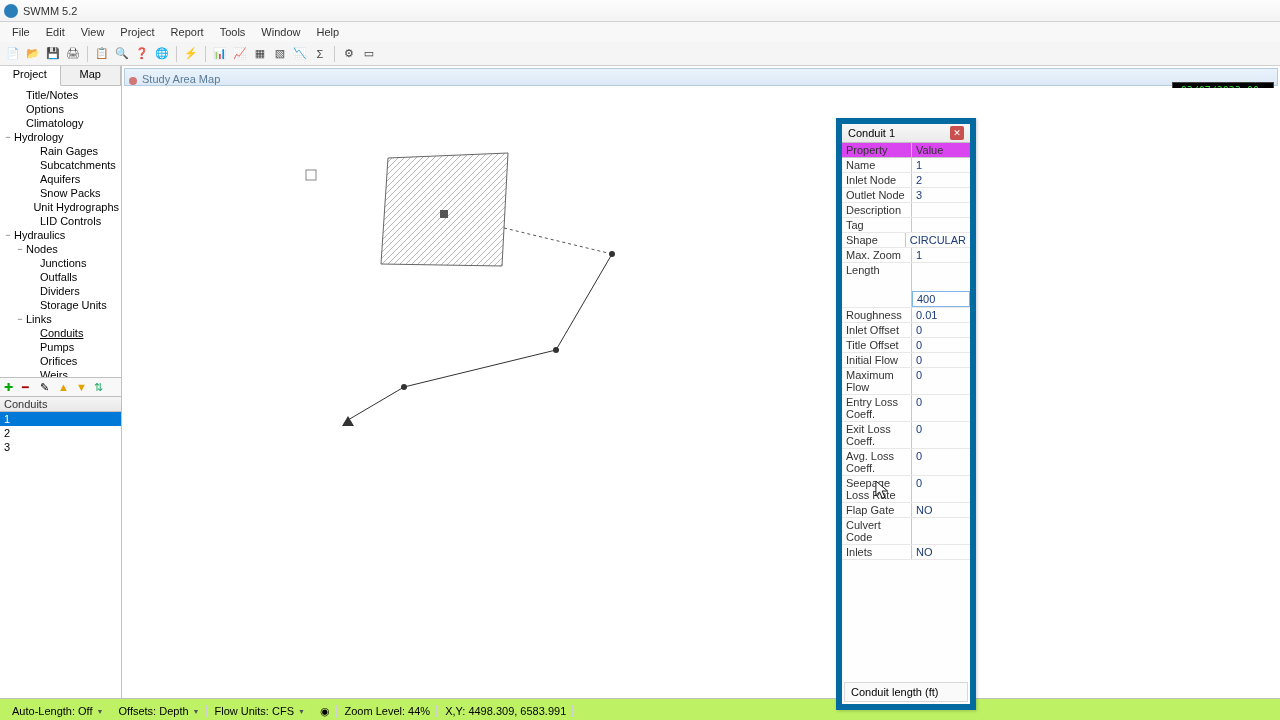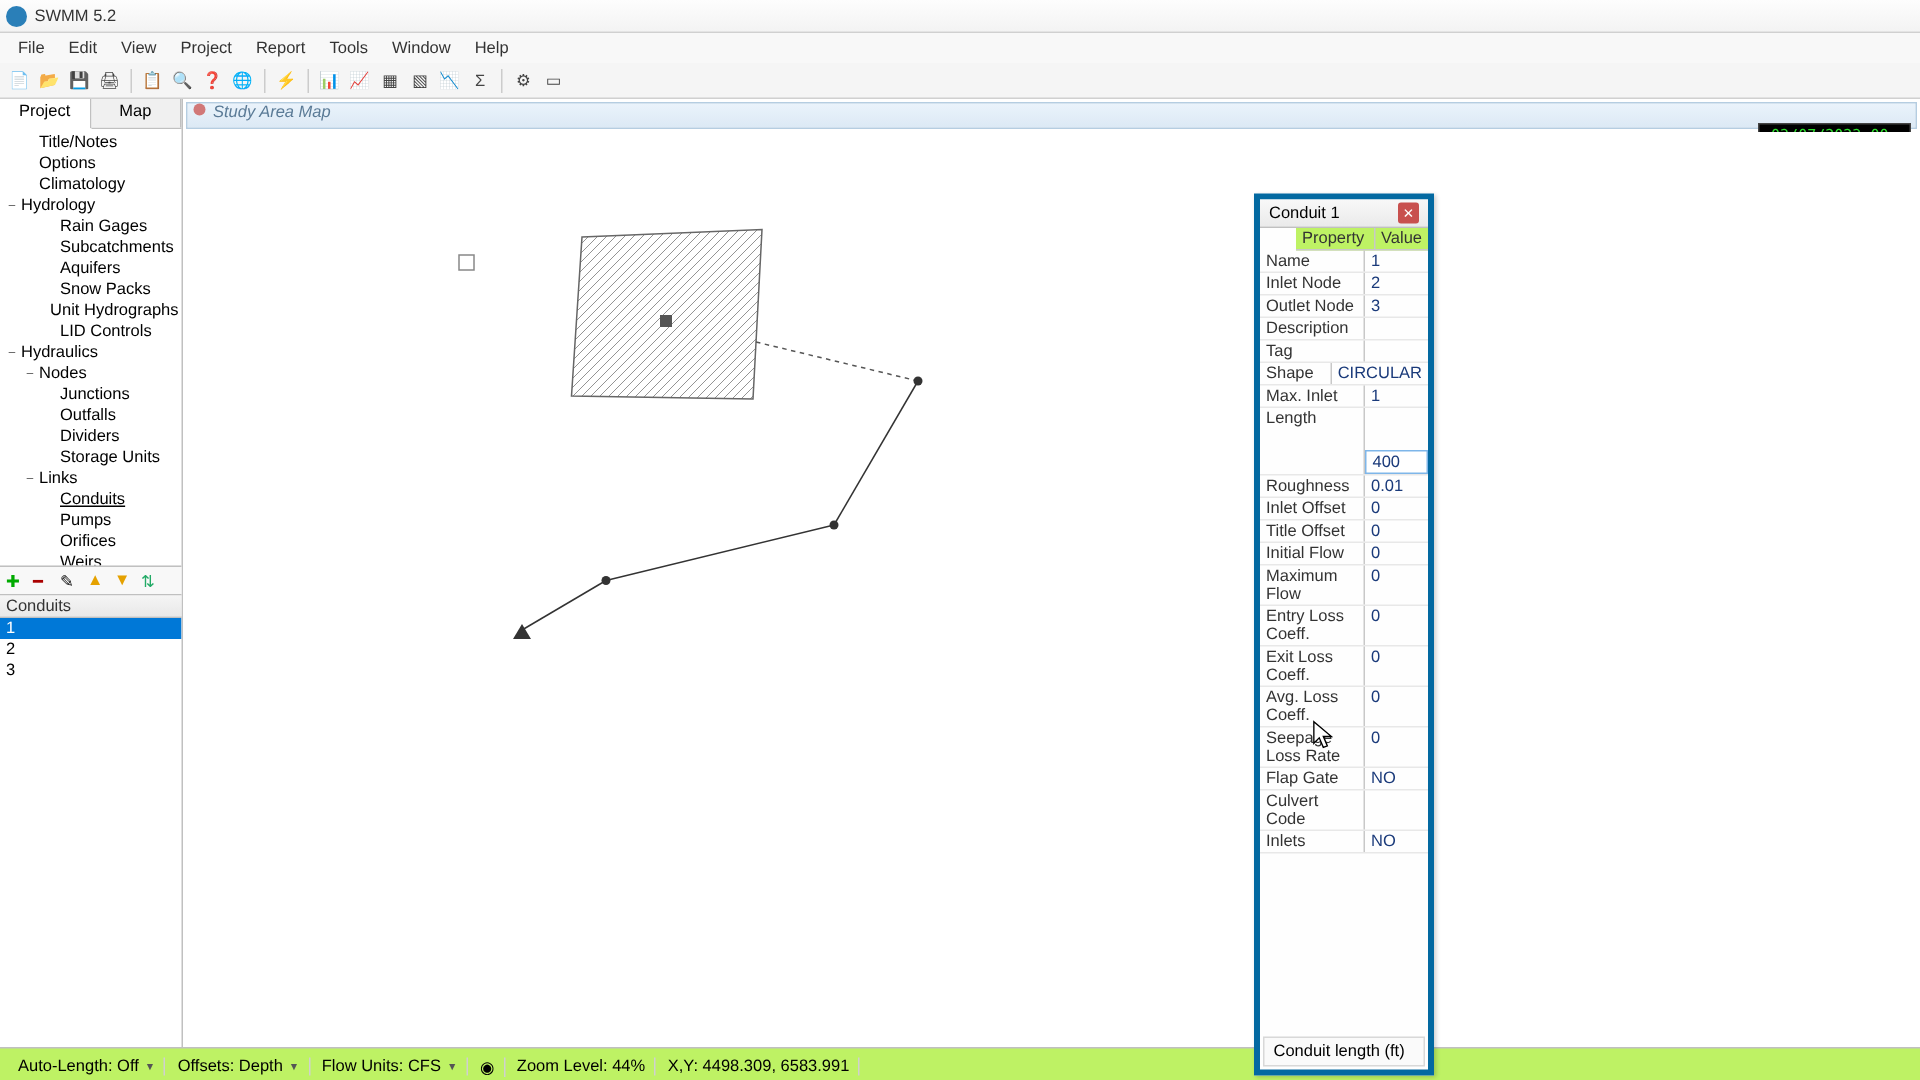--- a/index.html
+++ b/index.html
@@ -40,33 +40,33 @@
 .mid-toolbar { height: 20px; border-top: 1px solid #c0c0c0; border-bottom: 1px solid #c0c0c0; display: flex; align-items: center; gap: 6px; padding: 0 4px; background: #f8f8f8; }
 .mid-toolbar span { width: 12px; height: 12px; display: inline-block; }
 
 .sub-header { background: linear-gradient(#f5f5f5, #e8e8e8); border-bottom: 1px solid #c0c0c0; padding: 1px 4px; color: #333; }
 .item-list { flex: 1; overflow: auto; }
 .list-row { padding: 1px 4px; cursor: pointer; }
 .list-row.selected { background: #0078d7; color: #fff; }
 
 
 .map-area { flex: 1; position: relative; background: #fff; }
-.map-header { background: linear-gradient(#eaf3fb, #dce9f5); border: 1px solid #b5cde1; height: 18px; margin: 2px; display: flex; align-items: flex-start; padding: 0 4px; color: #5a7a96; font-style: italic; }
+.map-header { background: linear-gradient(#eaf3fb, #dce9f5); border: 1px solid #b5cde1; height: 18px; margin: 2px; display: flex; align-items: flex-end; padding: 0 4px; color: #5a7a96; }
 .map-header .dot { width: 8px; height: 8px; background: #d17878; border-radius: 50%; margin-right: 5px; }
 
 .canvas { position: absolute; top: 22px; left: 4px; right: 4px; bottom: 4px; background: #fff; }
 
 
 .timestamp-chip { position: absolute; top: 16px; right: 6px; background: #000; color: #2de02d; padding: 2px 8px; font-family: monospace; font-size: 10px; border: 1px solid #444; }
 
 
-.prop-panel { position: absolute; top: 41px; left: 710px; width: 120px; background: #fefefe; border: 4px solid #0369a1; box-shadow: 1px 1px 3px rgba(0,0,0,0.2); }
+.prop-panel { position: absolute; top: 30px; left: 710px; width: 140px; background: #fefefe; border: 6px solid #0369a1; box-shadow: 1px 1px 3px rgba(0,0,0,0.2); }
 .prop-title { background: linear-gradient(#f8f8f8, #eaeaea); padding: 2px 6px; display: flex; justify-content: space-between; align-items: center; border-bottom: 1px solid #c0c0c0; }
 .prop-close { width: 14px; height: 14px; background: #c8504e; color: #fff; display: flex; align-items: center; justify-content: center; font-size: 9px; cursor: pointer; border-radius: 2px; }
-.prop-header-row { display: flex; border-bottom: 1px solid #c8c8c8; background: #bef264; margin-left: 24px; }
+.prop-header-row { display: flex; border-bottom: 1px solid #c8c8c8; background: #d946ef; }
 .prop-row { display: flex; border-bottom: 1px solid #e8e8e8; }
 .prop-cell-l { width: 70px; padding: 1px 4px; border-right: 1px solid #c8c8c8; color: #333; }
 .prop-cell-r { flex: 1; padding: 1px 4px; color: #1a3a7a; }
 .prop-row.selected .prop-cell-r { background: #fff; border: 1px solid #7eb6e9; margin-top: 28px; }
 .prop-blank { height: 120px; }
 .prop-hint { border-top: 1px solid #c8c8c8; padding: 3px 6px; margin: 2px; border: 1px solid #d8d8d8; background: #fafafa; }
 
 
 .statusbar { height: 22px; background: #bef264; border-top: 1px solid #c0c0c0; display: flex; align-items: center; padding: 12px 6px; gap: 2px; }
 .status-item { padding: 0 6px; border-right: 1px solid #d0d0d0; display: flex; align-items: center; gap: 4px; }
@@ -295,21 +295,21 @@
             </div>
             <div class="prop-row">
               <div class="prop-cell-l">Tag</div>
               <div class="prop-cell-r"></div>
             </div>
             <div class="prop-row">
               <div class="prop-cell-l">Shape</div>
               <div class="prop-cell-r">CIRCULAR</div>
             </div>
             <div class="prop-row">
-              <div class="prop-cell-l">Max. Inlet</div>
+              <div class="prop-cell-l">Max. Zoom</div>
               <div class="prop-cell-r">1</div>
             </div>
             <div class="prop-row selected">
               <div class="prop-cell-l">Length</div>
               <div class="prop-cell-r">400</div>
             </div>
             <div class="prop-row">
               <div class="prop-cell-l">Roughness</div>
               <div class="prop-cell-r">0.01</div>
             </div>

